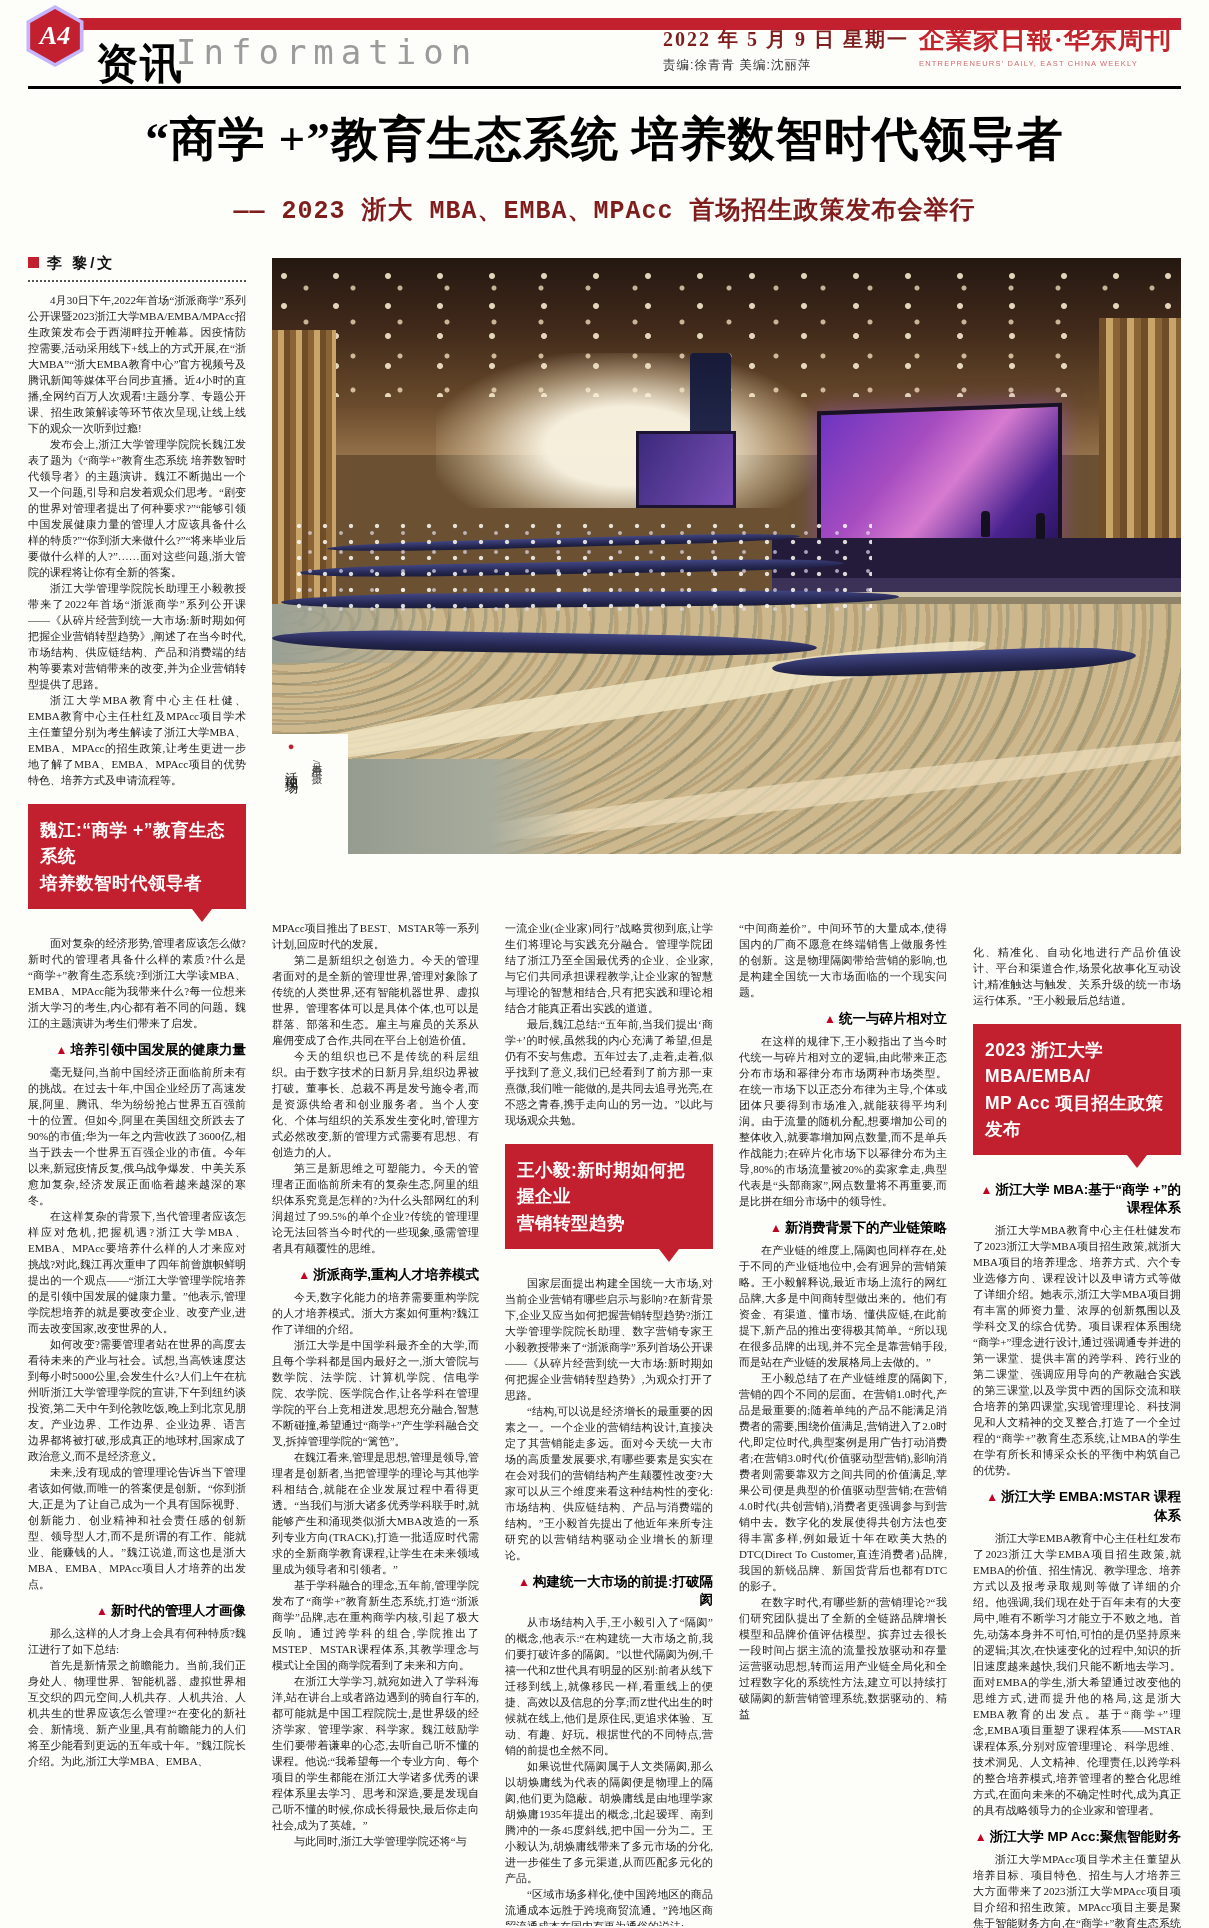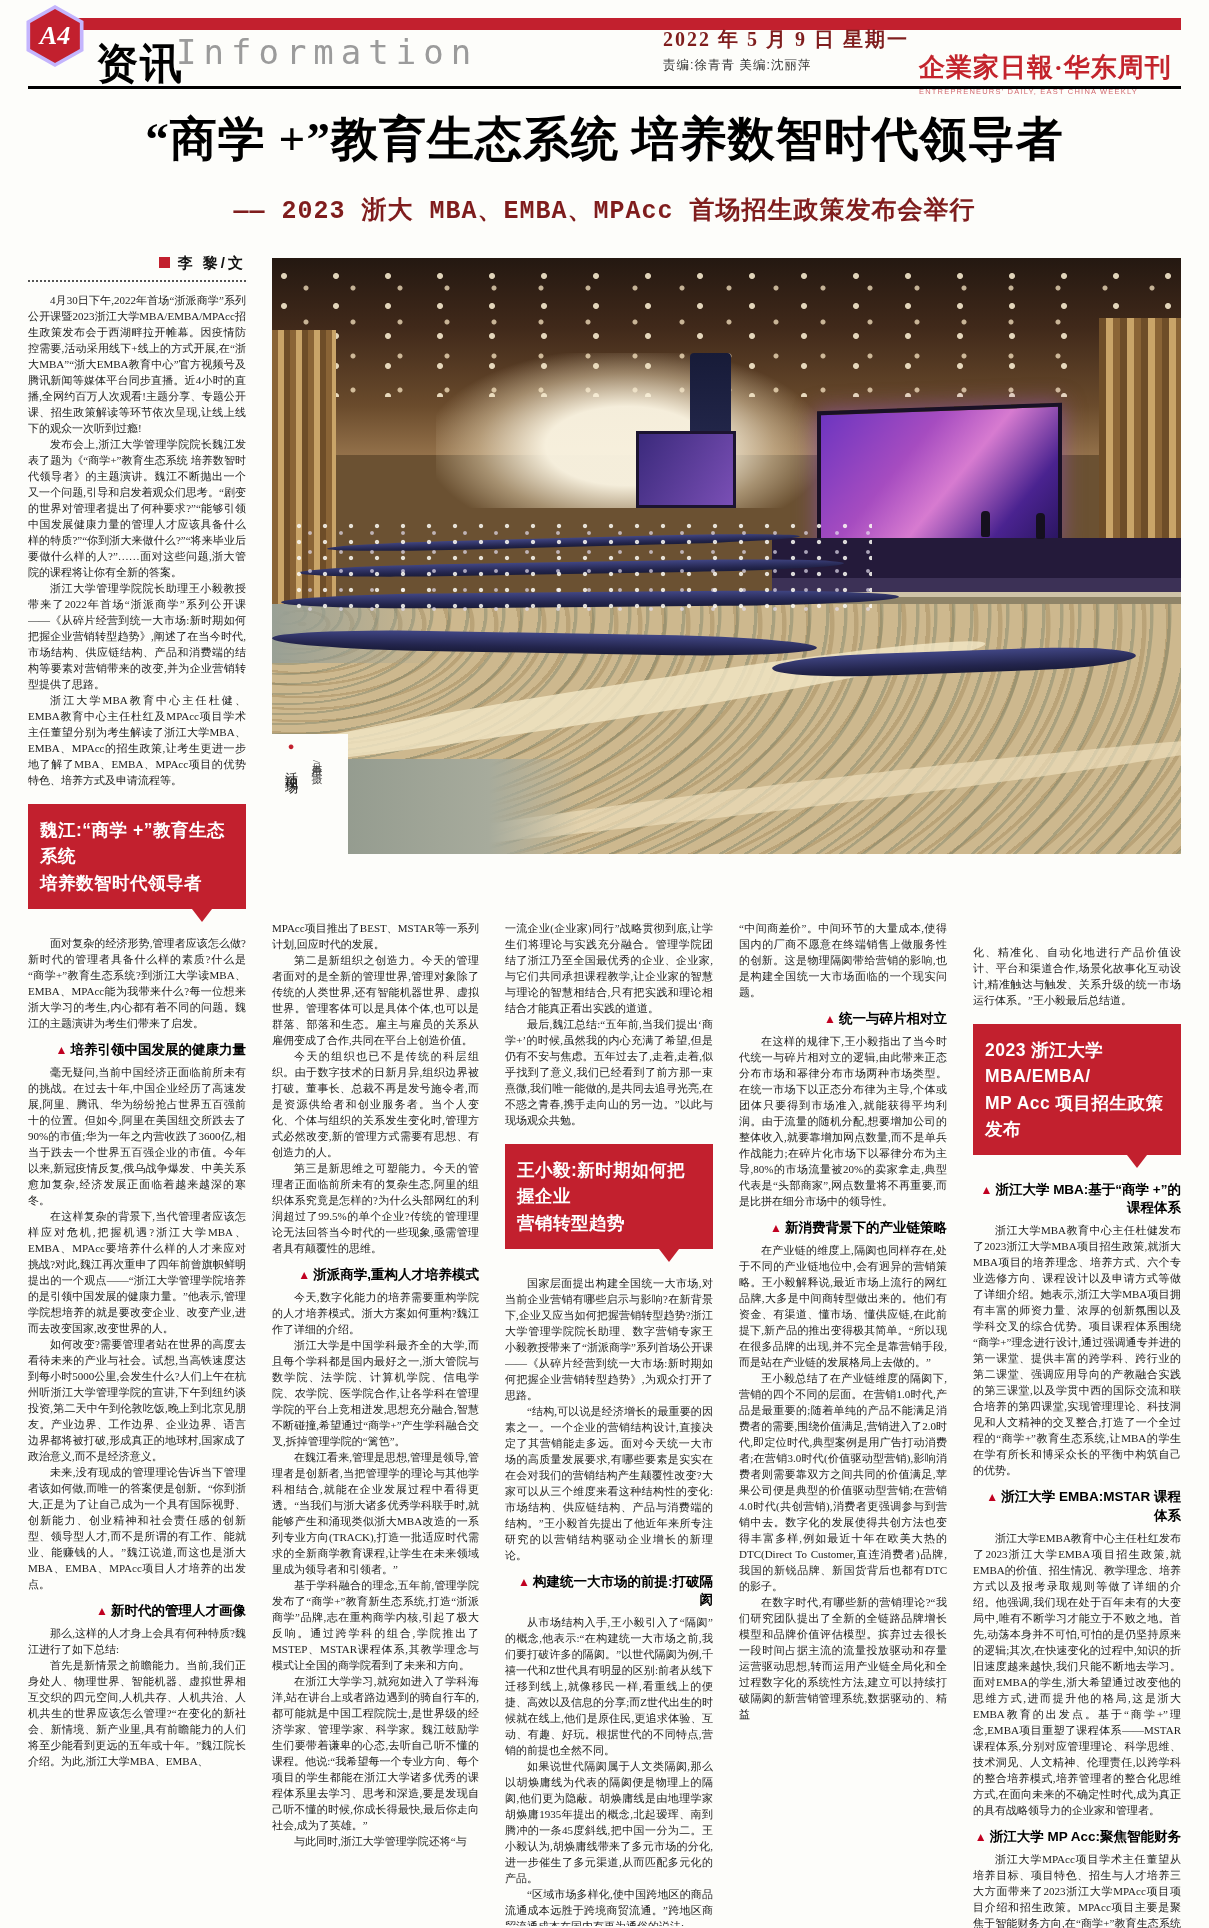--- a/index.html
+++ b/index.html
@@ -17,35 +17,35 @@
      display:flex;align-items:center;justify-content:center;
      color:#fff;font:italic 900 26px "Liberation Serif",serif;}
   .section-cn{position:absolute;left:96px;top:36px;font-family:"Liberation Sans","DejaVu Sans",sans-serif;
      font-weight:900;font-size:42px;letter-spacing:2px;color:#000;}
   .section-en{position:absolute;left:176px;top:32px;font-family:"DejaVu Sans Mono",monospace;
      font-size:34px;color:#9b9b9b;letter-spacing:7px;}
   .masthead-right{position:absolute;right:300px;top:26px;text-align:left;}
   .m-date{font-family:Liberation Serif, serif;font-size:20px;font-weight:bold;color:#7f1d1d;letter-spacing:2px;}
   .m-editors{font-family:"Liberation Sans","DejaVu Sans",sans-serif;font-size:12.5px;color:#333;margin-top:4px;letter-spacing:1px;}
   .brand{position:absolute;right:28px;top:22px;width:262px;text-align:left;}
-  .brand-cn{font-family:"Liberation Serif","DejaVu Serif",serif;font-weight:900;font-size:26px;color:#c3242c;letter-spacing:1px;white-space:nowrap;margin-top:28px;}
+  .brand-cn{font-family:"Liberation Serif","DejaVu Serif",serif;font-weight:900;font-size:26px;color:#c3242c;letter-spacing:1px;white-space:nowrap;}
   .brand-en{font-family:"Liberation Sans","DejaVu Sans",sans-serif;font-size:7.5px;color:#d26a70;letter-spacing:1.2px;margin-top:2px;}
   .head-rule{position:absolute;left:28px;right:28px;top:86px;height:3px;background:#000;}
 
   
   .headline{position:absolute;left:0;right:0;top:108px;text-align:center;}
   .headline h1{font-family:"Liberation Serif","DejaVu Serif",serif;font-weight:900;font-size:47px;
      letter-spacing:1px;color:#000;}
   .headline h2{margin-top:22px;font-family:Liberation Mono, monospace;font-weight:bold;
      font-size:25px;color:#7f1d1d;letter-spacing:1px;}
 
   
   .byline{position:absolute;left:28px;top:254px;width:218px;padding-bottom:7px;
      border-bottom:2px dotted #555;font-family:"Liberation Sans","DejaVu Sans",sans-serif;
-     font-size:15px;font-weight:bold;color:#111;letter-spacing:3px;text-align:right;}
+     font-size:15px;font-weight:bold;color:#111;letter-spacing:3px;}
   .byline .sq{display:inline-block;width:11px;height:11px;background:var(--red);margin-right:8px;}
 
   
   .photo{position:absolute;left:272px;top:258px;width:909px;height:596px;background:#6b5132;overflow:hidden;}
   .ph{position:absolute;}
   .ph-ceiling{left:0;top:0;right:0;height:33%;
      background:linear-gradient(180deg,#241811 0%,#40291a 35%,#6a4b2c 75%,#93714a 100%);}
   .ph-lights{left:0;top:8px;right:0;height:22%;
      background-image:radial-gradient(circle 3px at 12px 10px,rgba(255,243,214,.95) 0 2.5px,transparent 3.5px),
                       radial-gradient(circle 2px at 34px 22px,rgba(255,236,200,.8) 0 2px,transparent 3px);

